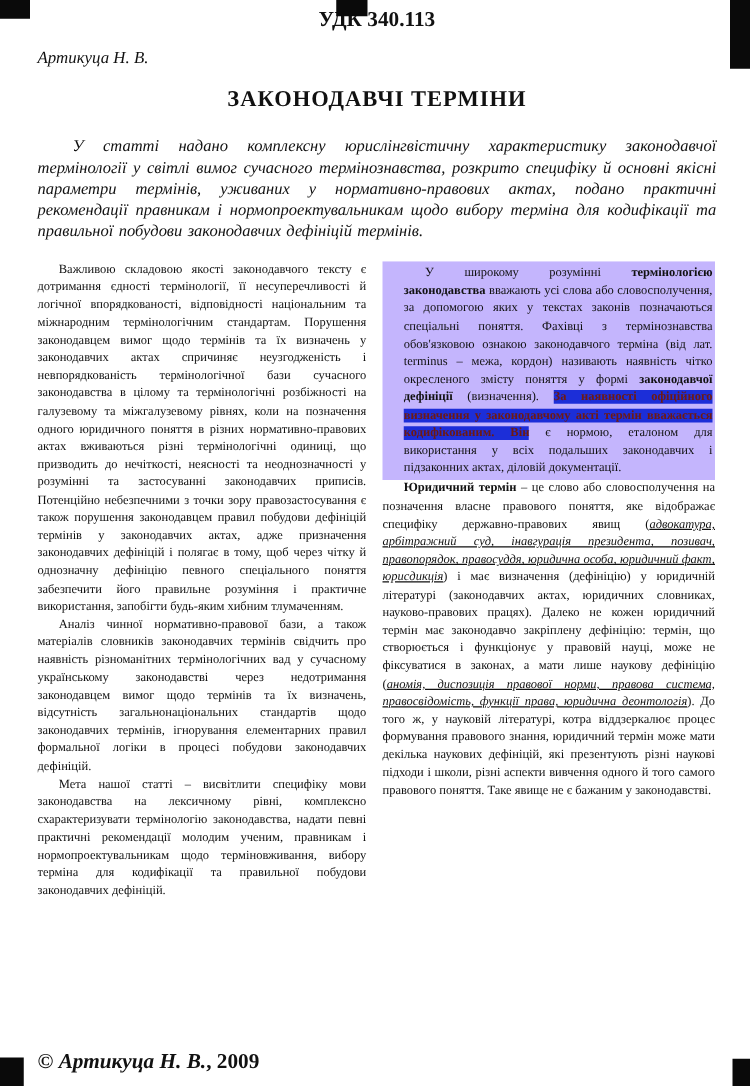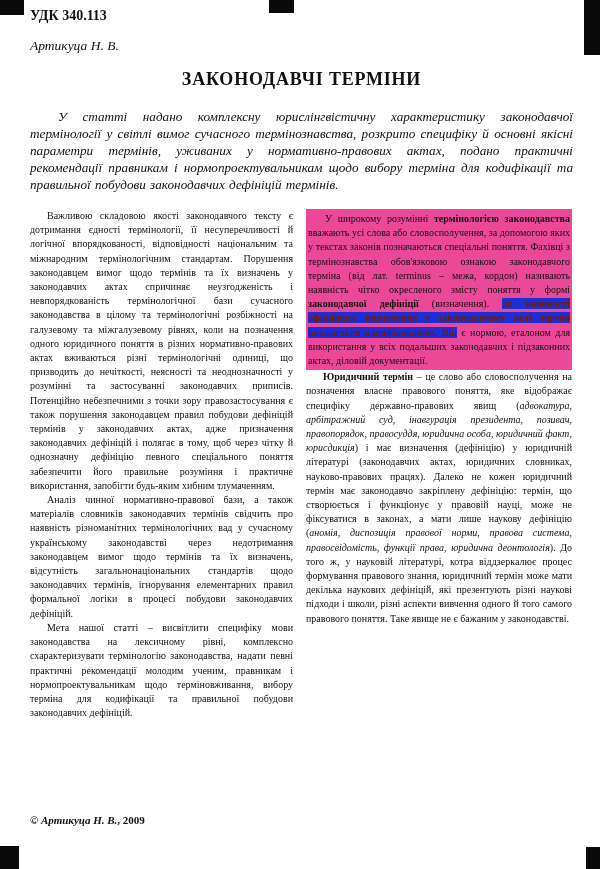--- a/index.html
+++ b/index.html
@@ -12,21 +12,21 @@
     color:#111111;
     font-family:"Liberation Serif","DejaVu Serif",serif;
     overflow:hidden;
   }
   .scan-mark{position:absolute;background:#0a0a0a;}
   .mark-tl{left:0;top:0;width:24px;height:15px;}
   .mark-tm{left:269px;top:0;width:25px;height:13px;}
   .mark-tr{right:0;top:0;width:16px;height:55px;}
   .mark-bl{left:0;top:846px;width:19px;height:23px;}
   .mark-br{right:0;top:847px;width:14px;height:22px;}
-  .udc{font-weight:bold;font-size:14px;line-height:15px;}
+  .udc{font-weight:bold;font-size:17px;line-height:15px;text-align:center;}
   .author{font-style:italic;font-size:13.5px;margin-top:15px;}
   .title{
     margin:14px 0 12px 0;
     text-align:center;
     font-weight:bold;
     font-size:18px;
     line-height:23px;
     letter-spacing:0.8px;
   }
   .abstract{
@@ -46,34 +46,34 @@
     overflow:hidden;
   }
   .col{
     font-size:10px;
     line-height:14.2px;
     text-align:justify;
   }
   .col-left{width:263px;}
   .col-right{width:266px;}
   .col p{margin:0;text-indent:17px;}
-  .hl-yellow{background:#ec4899;padding:3px 2px 2px 2px;}
+  .hl-yellow{background:#c4b5fd;padding:3px 2px 2px 17px;}
   .hl-blue{
     background:#1c2ed8;
     color:#6f1a10;
     font-weight:bold;
     -webkit-box-decoration-break:clone;
     box-decoration-break:clone;
   }
   .b{font-weight:bold;}
-  .i{font-style:italic;}
+  .i{font-style:italic;text-decoration:underline;}
   .footer{
     position:absolute;
-    left:30px;top:814px;
-    font-size:11px;
+    left:30px;top:839px;
+    font-size:17px;
     font-weight:bold;
   }
   .footer .fname{font-style:italic;}
 </style>
 </head>
 <body>
 
 <div class="page">
 
   <div class="scan-mark mark-tl"></div>

